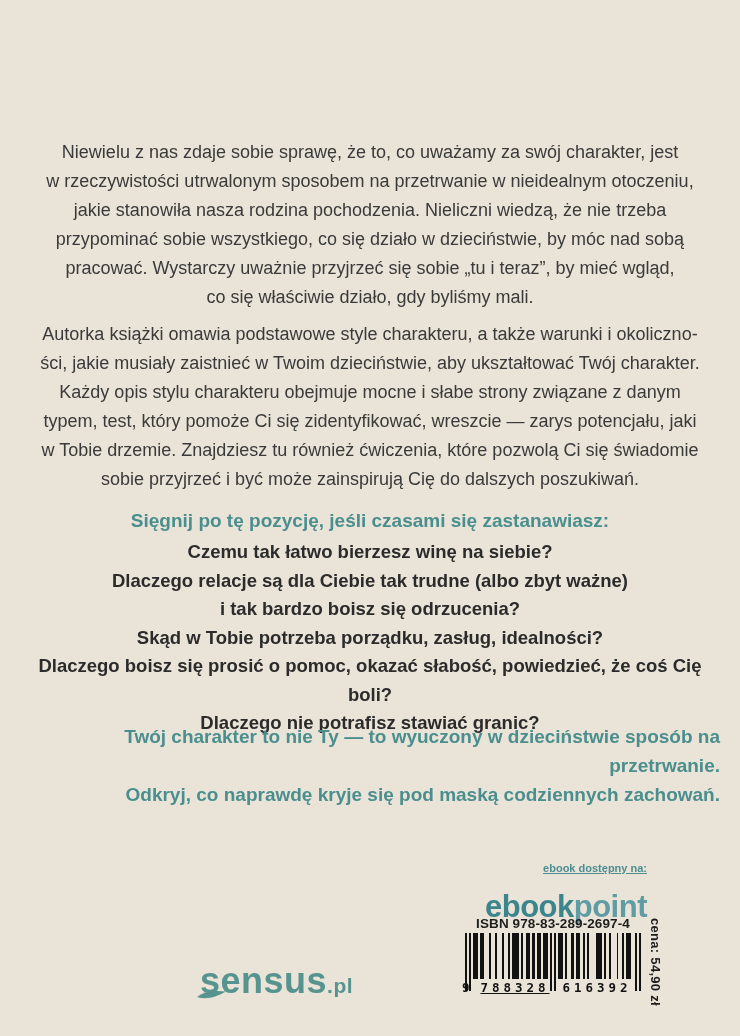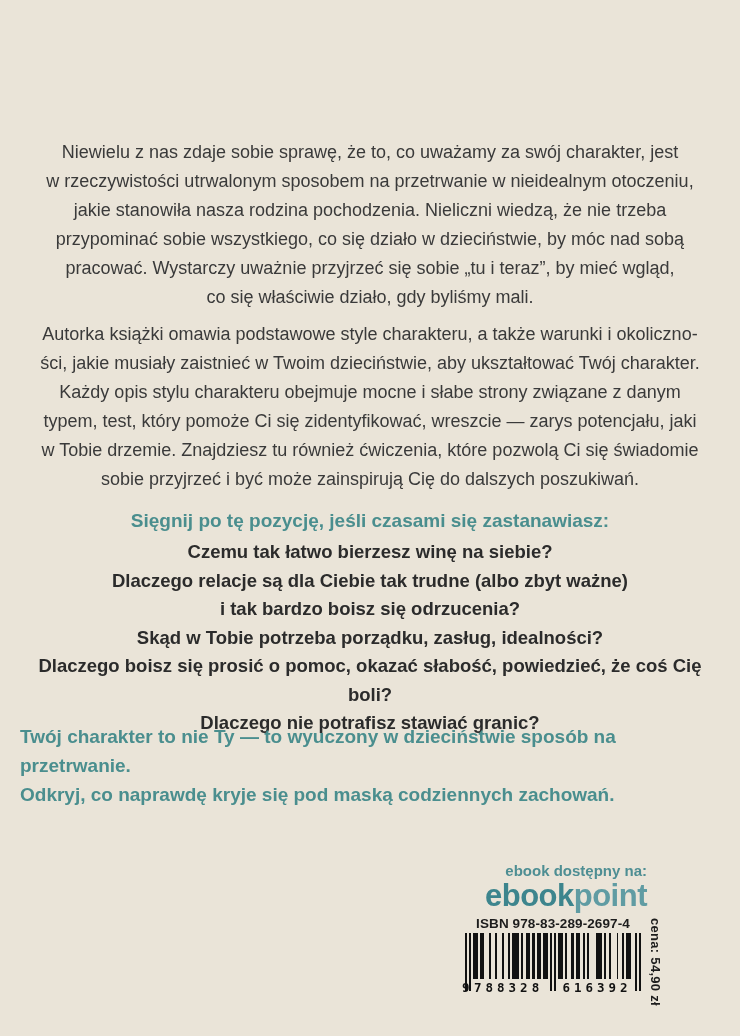--- a/index.html
+++ b/index.html
@@ -58,21 +58,21 @@
     color: #2B2B2B;
     font-size: 18.5px;
     line-height: 28.5px;
     font-weight: 700;
   }
 
   
   .closing {
     position: absolute;
     top: 722px; left: 20px; right: 20px;
-    text-align: left;
+    text-align: right;
     color: #4A8E8E;
     font-size: 19px;
     line-height: 29px;
     font-weight: 700;
   }
 
   
   .sensus {
     position: absolute;
     left: 200px; top: 963px;
@@ -89,23 +89,24 @@
   }
 
   
   .ebook-block {
     position: absolute;
     right: 93px; top: 862px;
     text-align: right;
   }
   .ebook-available {
     color: #4E8E93;
-    font-size: 15px;
-    font-weight: 700;
-    margin-bottom: 1px;
+    font-size: 11px;
+    font-weight: 700;
+    margin-bottom: 17px;
+    text-decoration: underline;
   }
   .ebookpoint { font-size: 31px; line-height: 32px; letter-spacing: -0.5px; }
   .ebookpoint .bold  { color: #3D858D; font-weight: 800; }
   .ebookpoint .light { color: #609CA3; font-weight: 700; }
 
   
   .isbn-block {
     position: absolute;
     left: 462px; top: 916px;
     width: 182px;
@@ -131,21 +132,21 @@
   .barcode-digits {
     position: absolute;
     left: 0; right: 0; bottom: -2px;
     display: flex;
     color: #121212;
     font-family: "DejaVu Sans Mono", monospace;
     font-size: 12.5px;
     font-weight: 700;
   }
   .bd-first { width: 12px; text-align: left; }
-  .bd-left  { width: 82px; text-align: left; letter-spacing: 4px; }
+  .bd-left  { width: 82px; text-align: center; letter-spacing: 4px; text-decoration: underline; }
   .bd-right { width: 82px; text-align: center; letter-spacing: 4px; }
 
   
   .price {
     position: absolute;
     left: 648px; top: 918px;
     writing-mode: vertical-rl;
     color: #1D1D1D;
     font-size: 13px;
     font-weight: 700;
@@ -177,20 +178,26 @@
   <div class="questions pre">Czemu tak łatwo bierzesz winę na siebie?
 Dlaczego relacje są dla Ciebie tak trudne (albo zbyt ważne)
 i tak bardzo boisz się odrzucenia?
 Skąd w Tobie potrzeba porządku, zasług, idealności?
 Dlaczego boisz się prosić o pomoc, okazać słabość, powiedzieć, że coś Cię boli?
 Dlaczego nie potrafisz stawiać granic?</div>
 
   <div class="closing pre">Twój charakter to nie Ty — to wyuczony w dzieciństwie sposób na przetrwanie.
 Odkryj, co naprawdę kryje się pod maską codziennych zachowań.</div>
 
+  <div class="sensus">
+    <svg class="leaf" viewBox="0 0 30 10" xmlns="http://www.w3.org/2000/svg" aria-hidden="true">
+      <path d="M0,7 Q9,-1 29,1.5 Q13,11 0,7 Z" fill="#579490"></path>
+    </svg>
+    <span class="name">sensus</span><span class="tld">.pl</span>
+  </div>
 
   <div class="ebook-block">
     <div class="ebook-available">ebook dostępny na:</div>
     <div class="ebookpoint">
       <span class="bold">ebook</span><span class="light">point</span>
     </div>
   </div>
 
   <div class="isbn-block">
     <div class="isbn-label">ISBN 978-83-289-2697-4</div>

